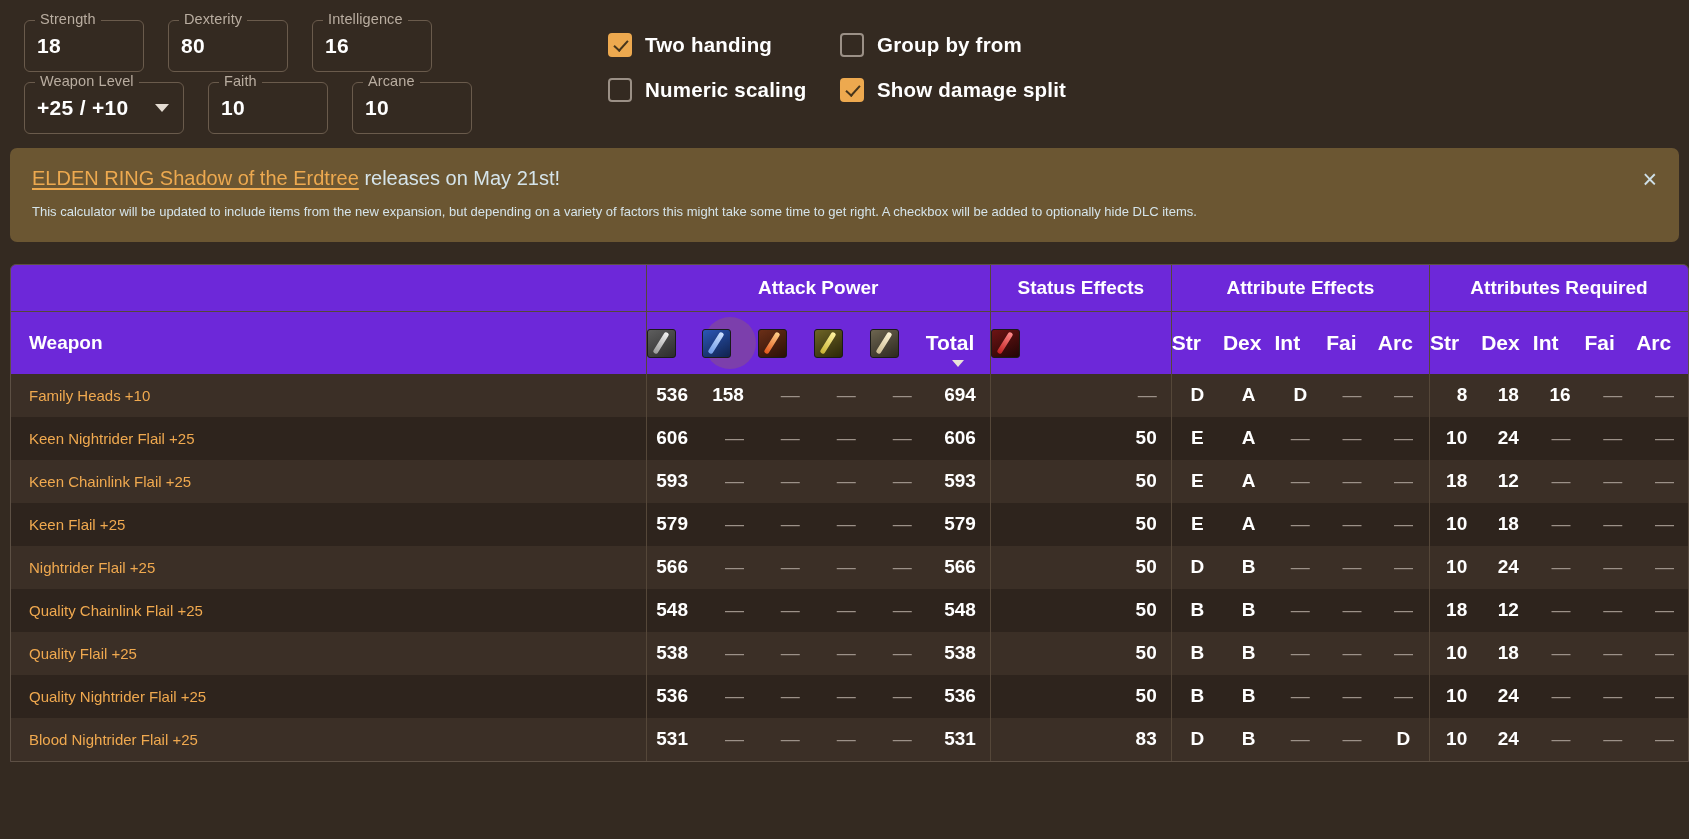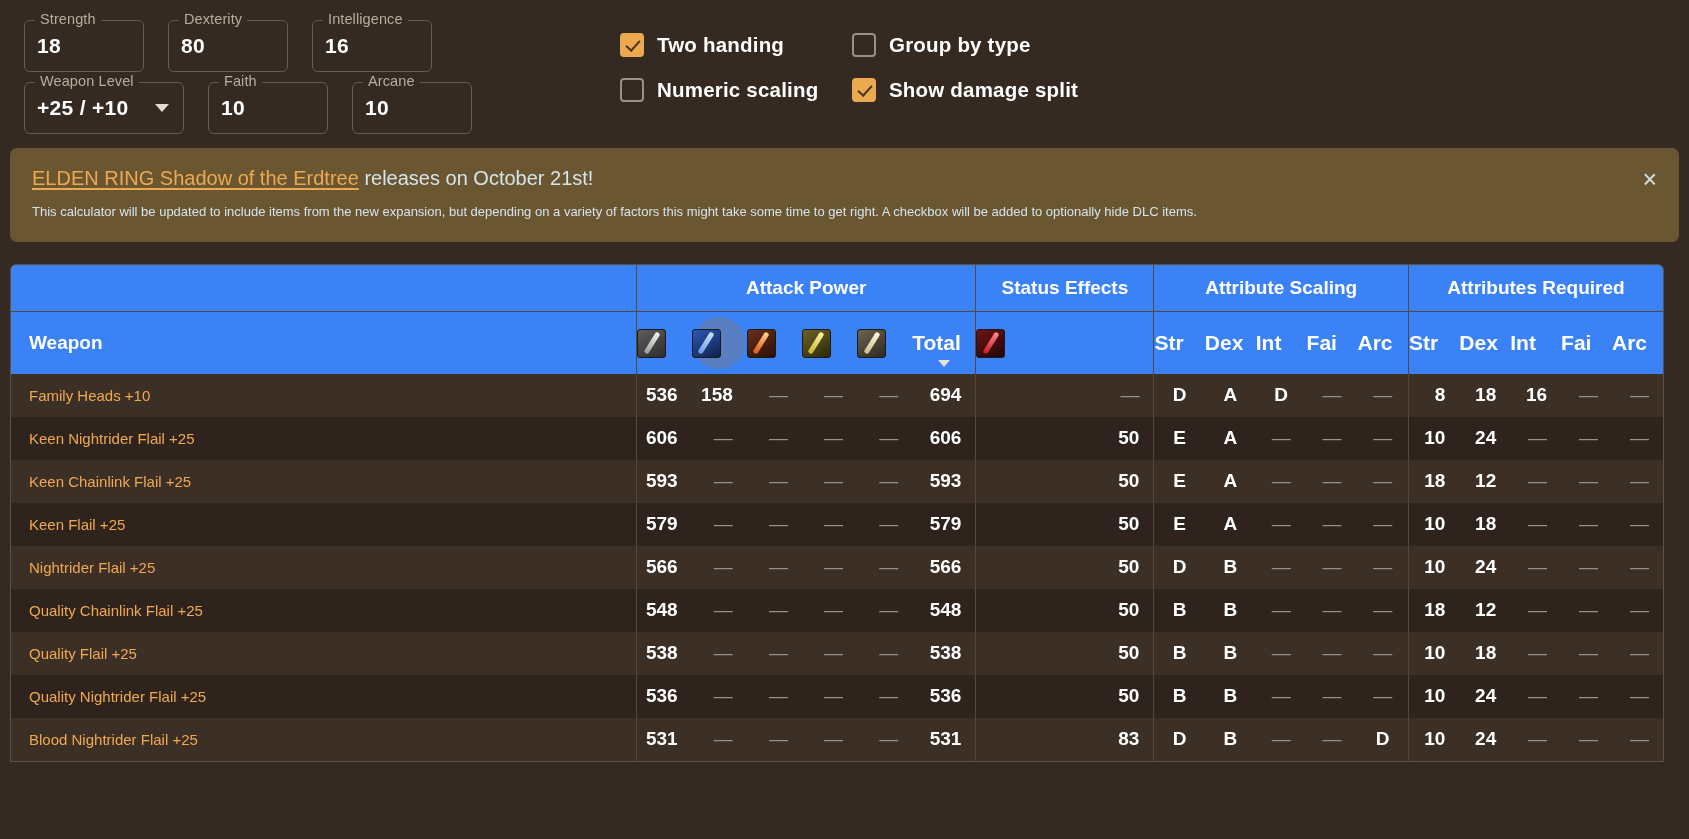--- a/index.html
+++ b/index.html
@@ -13,21 +13,21 @@
     color: #ffffff;
     overflow: hidden;
     position: relative;
   }
 
   
   .controls {
     display: flex;
     align-items: flex-start;
     padding: 10px 12px 0 12px;
-    gap: 12px;
+    gap: 0;
   }
 
   .fields {
     display: flex;
     flex-wrap: wrap;
     width: 590px;
     gap: 0;
   }
 
   .field {
@@ -155,25 +155,25 @@
     right: 22px;
     font-size: 25px;
     color: #cfe0e8;
     cursor: pointer;
     line-height: 1;
     font-weight: 300;
   }
 
   
   .table-wrap {
-    margin: 22px 25px 0 10px;
+    margin: 22px 0 0 10px;
     border: 1px solid #5d5044;
     border-radius: 6px 6px 0 0;
     overflow: hidden;
-    background: #3b82f6;
+    background: #6d28d9;
   }
   table {
     width: 100%;
     border-collapse: collapse;
     table-layout: fixed;
   }
   th, td { padding: 0; }
 
   .grp {
     height: 47px;
@@ -330,39 +330,39 @@
 
   <div class="checkgrid">
 
     <div class="checkrow">
       <span class="box checked"></span>
       <span class="checklabel">Two handing</span>
     </div>
 
     <div class="checkrow">
       <span class="box"></span>
-      <span class="checklabel">Group by type</span>
+      <span class="checklabel">Group by from</span>
     </div>
 
     <div class="checkrow">
       <span class="box"></span>
       <span class="checklabel">Numeric scaling</span>
     </div>
 
     <div class="checkrow">
       <span class="box checked"></span>
       <span class="checklabel">Show damage split</span>
     </div>
 
   </div>
 </div>
 
 <div class="banner">
   <div class="banner-title">
-    <span class="banner-link">ELDEN RING Shadow of the Erdtree</span><span> releases on October 21st!</span>
+    <span class="banner-link">ELDEN RING Shadow of the Erdtree</span><span> releases on May 21st!</span>
   </div>
   <div class="banner-body">This calculator will be updated to include items from the new expansion, but depending on a variety of factors this might take some time to get right. A checkbox will be added to optionally hide DLC items.</div>
   <div class="banner-close">×</div>
 </div>
 
 <div class="table-wrap">
   <table>
     <colgroup>
       <col style="width:590px">
       <col style="width:52px">
@@ -382,21 +382,21 @@
         <col style="width:48px">
         <col style="width:48px">
         <col style="width:48px">
     </colgroup>
 
     <thead>
       <tr>
         <th class="grp first"></th>
         <th class="grp" colspan="6">Attack Power</th>
         <th class="grp">Status Effects</th>
-        <th class="grp" colspan="5">Attribute Scaling</th>
+        <th class="grp" colspan="5">Attribute Effects</th>
         <th class="grp" colspan="5">Attributes Required</th>
       </tr>
 
       <tr>
         <th class="sub weaponhdr noline">Weapon</th>
 
         <th class="sub icon-cell">
           <span class="dmg-icon ic-phys"></span>
         </th>
         <th class="sub icon-cell noline">

